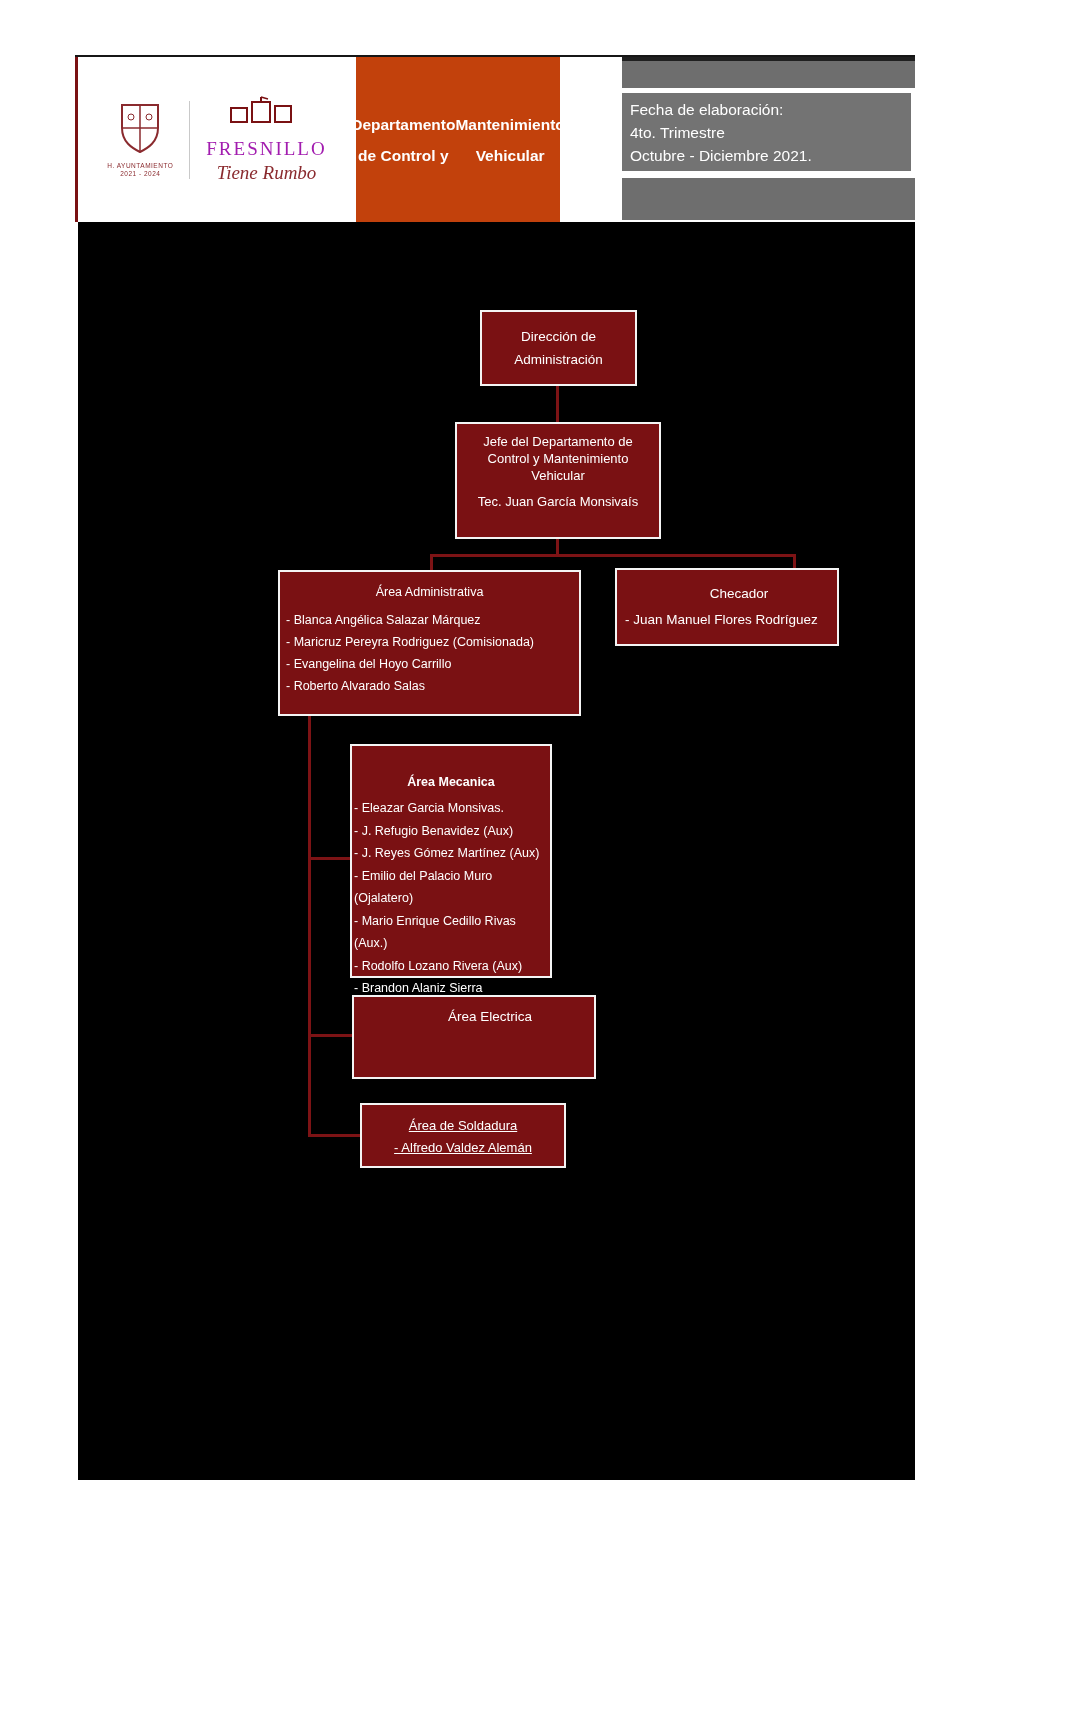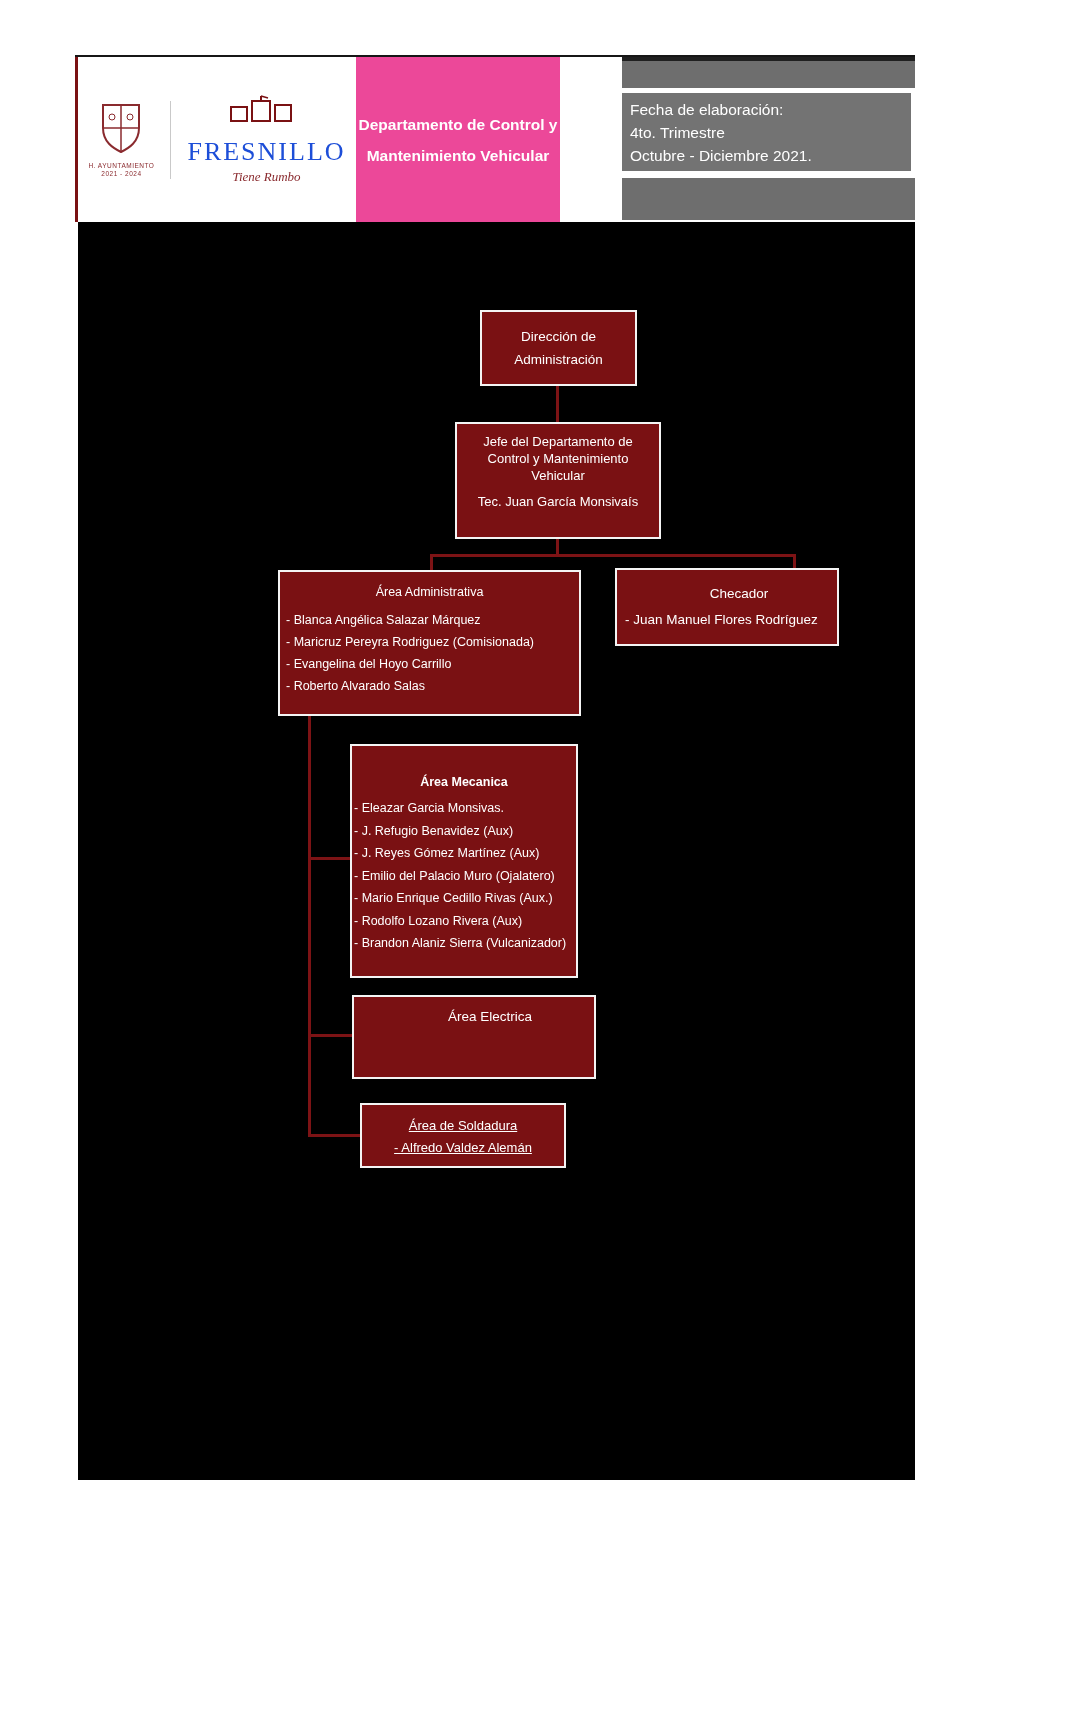--- a/index.html
+++ b/index.html
@@ -10,26 +10,26 @@
   
   .top-rule   { position:absolute; left:75px; top:55px; width:840px; height:2px; background:#161616; }
   .left-edge  { position:absolute; left:75px; top:57px; width:3px;  height:165px; background:#7a1113; }
 
   .logo-box   { position:absolute; left:78px; top:57px; width:278px; height:165px; background:#ffffff;
                 display:flex; align-items:center; justify-content:center; gap:16px; }
   .crest-wrap { display:flex; flex-direction:column; align-items:center; }
   .crest-caption { margin-top:3px; font-size:6.5px; color:#8a2a2e; text-align:center; line-height:8px; letter-spacing:.5px; }
   .logo-divider { width:1px; height:78px; background:#c9c9c9; }
   .brand-wrap { display:flex; flex-direction:column; align-items:center; }
-  .brand-name { font-family:"Liberation Serif", serif; font-size:26px; letter-spacing:2px; color:#1d4ed8; margin-top:10px; }
-  .brand-tagline { font-family:"Liberation Serif", serif; font-style:italic; font-size:13px; color:#8a2a2e; margin-top:2px; }
+  .brand-name { font-family:"Liberation Serif", serif; font-size:19px; letter-spacing:2px; color:#a21caf; margin-top:10px; }
+  .brand-tagline { font-family:"Liberation Serif", serif; font-style:italic; font-size:19px; color:#8a2a2e; margin-top:2px; }
 
-  .title-box  { position:absolute; left:356px; top:57px; width:204px; height:165px; background:#ec4899;
+  .title-box  { position:absolute; left:356px; top:57px; width:204px; height:165px; background:#c2410c;
                 color:#ffffff; font-weight:bold; font-size:15.5px; line-height:31px;
-                display:flex; flex-direction:column; align-items:center; justify-content:center; text-align:center; }
+                display:flex; flex-direction:row; align-items:center; justify-content:center; text-align:center; }
 
   .gray-top    { position:absolute; left:622px; top:57px; width:293px; height:31px; background:#6e6e6e;
                  border-top:4px solid #1f1f1f; }
   .gray-main   { position:absolute; left:622px; top:93px; width:289px; height:78px; background:#737373;
                  color:#ffffff; font-size:15.5px; line-height:23px; padding:5px 8px; }
   .gray-bottom { position:absolute; left:622px; top:178px; width:293px; height:42px; background:#6e6e6e; }
 
   
   .canvas { position:absolute; left:78px; top:222px; width:837px; height:1258px; background:#000000; }
 
@@ -48,21 +48,21 @@
   .b-jefe .jefe-name  { margin-top:10px; }
 
   .b-admin { left:278px; top:570px; width:303px; height:146px; font-size:12.5px; }
   .b-admin .box-title { margin-top:13px; text-align:center; }
   .b-admin .members   { margin-top:10px; padding-left:6px; line-height:22px; }
 
   .b-checador { left:615px; top:568px; width:224px; height:78px; font-size:13.5px; }
   .b-checador .box-title { margin-top:16px; text-align:center;margin-left:24px; }
   .b-checador .members   { margin-top:11px; padding-left:8px; }
 
-  .b-mecanica { left:350px; top:744px; width:228px; height:234px; font-size:12.5px; }
+  .b-mecanica { left:350px; top:744px; width:202px; height:234px; font-size:12.5px; }
   .b-mecanica .box-title { margin-top:29px; text-align:center; font-weight:bold; }
   .b-mecanica .members   { margin-top:8px; padding-left:2px; line-height:22.5px; }
 
   .b-electrica { left:352px; top:995px; width:244px; height:84px; font-size:13.5px; }
   .b-electrica .box-title { margin-top:12px; text-align:center;padding-left:32px; }
   .b-electrica .members   { margin-top:9px; padding-left:3px; line-height:24px; }
 
   .b-soldadura { left:360px; top:1103px; width:206px; height:65px; font-size:13px; text-align:center;text-decoration:underline; }
   .b-soldadura .box-title { margin-top:13px; }
   .b-soldadura .members   { margin-top:7px; }

